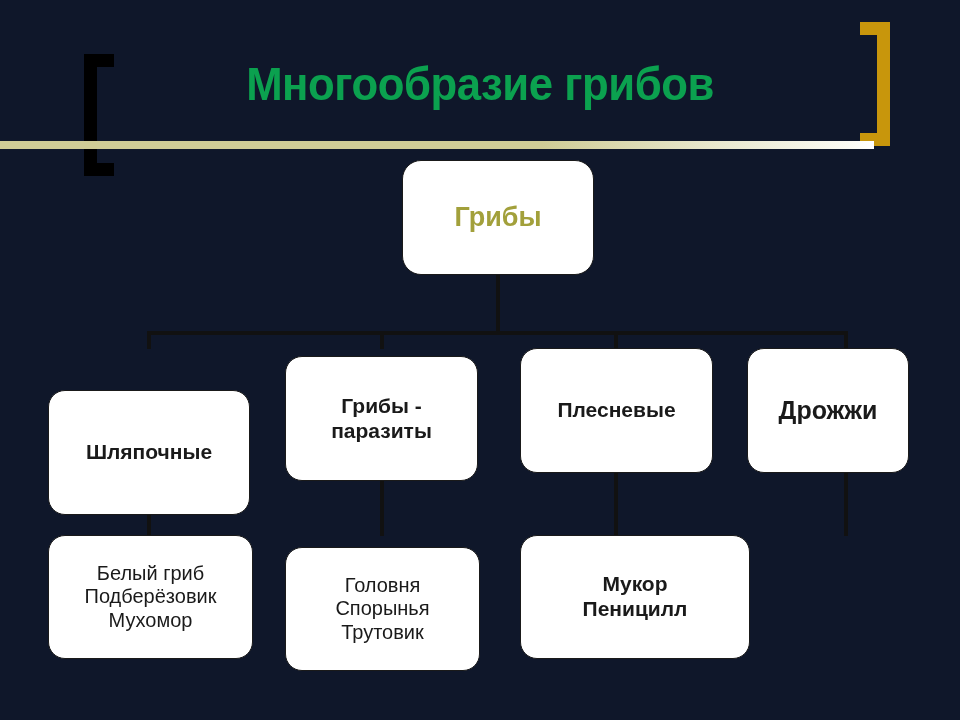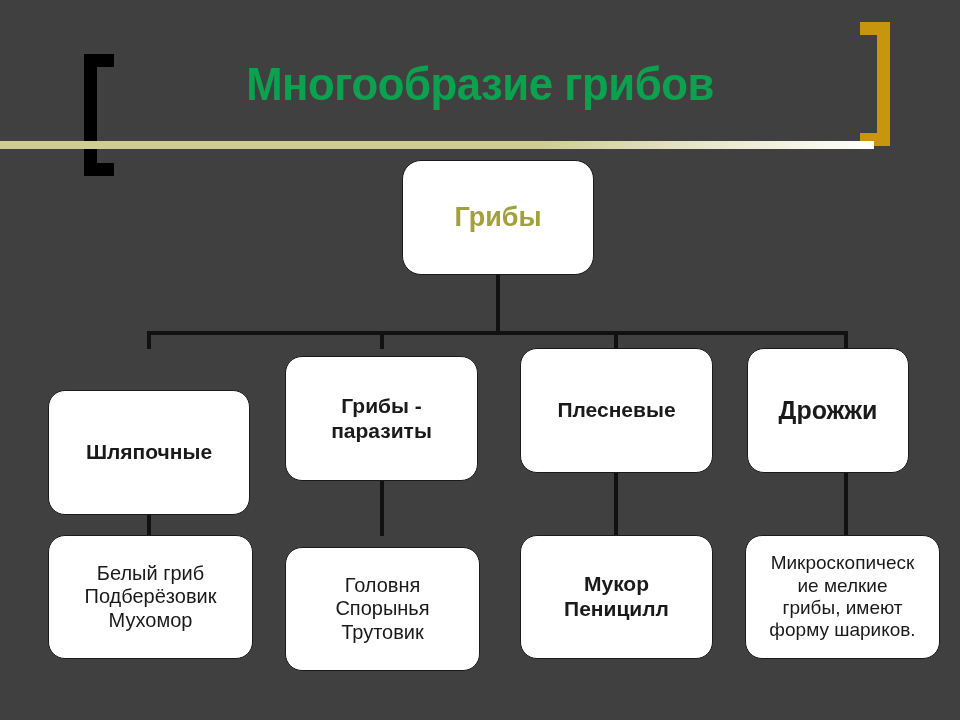--- a/index.html
+++ b/index.html
@@ -7,21 +7,21 @@
     padding: 0;
     background: #ffffff;
   }
   body {
     font-family: "Liberation Sans", sans-serif;
   }
   #slide {
     position: relative;
     width: 960px;
     height: 720px;
-    background: #404040;
+    background: #0f172a;
     overflow: hidden;
   }
 
   
   .bracket-left {
     position: absolute;
     left: 84px;
     top: 54px;
     width: 30px;
     height: 122px;
@@ -106,21 +106,21 @@
   .node-l2 { height: 125px; font-weight: bold; font-size: 21px; }
   .node-l2-1 { left: 48px;  top: 348px; width: 202px; margin-top: 42px; }
   .node-l2-2 { left: 285px; top: 348px; width: 193px; margin-top: 8px; }
   .node-l2-3 { left: 520px; top: 348px; width: 193px; }
   .node-l2-4 { left: 747px; top: 348px; width: 162px; }
   .node-l2-4 .txt { font-size: 25px; }
 
   .node-l3 { height: 124px; font-size: 20px; font-weight: normal; }
   .node-l3-1 { left: 48px;  top: 535px; width: 205px; }
   .node-l3-2 { left: 285px; top: 547px; width: 195px; }
-  .node-l3-3 { left: 520px; top: 535px; width: 193px; font-weight: bold; font-size: 21px; }
+  .node-l3-3 { left: 520px; top: 535px; width: 230px; font-weight: bold; font-size: 21px; }
   .node-l3-4 { left: 745px; top: 535px; width: 195px; font-size: 19px; }
   .node-l3-4 .txt { padding: 0 3px; }
 </style>
 </head>
 <body>
 
 <div id="slide">
 
   <div class="bracket-left"></div>
   <div class="bracket-right"></div>
@@ -160,17 +160,14 @@
 
   <div class="node node-l3 node-l3-1">
     <span class="txt">Белый гриб<br>Подберёзовик<br>Мухомор</span>
   </div>
   <div class="node node-l3 node-l3-2">
     <span class="txt">Головня<br>Спорынья<br>Трутовик</span>
   </div>
   <div class="node node-l3 node-l3-3">
     <span class="txt">Мукор<br>Пеницилл</span>
   </div>
-  <div class="node node-l3 node-l3-4">
-    <span class="txt">Микроскопическ<br>ие мелкие<br>грибы, имеют<br>форму шариков.</span>
-  </div>
 
 </div>
 
 </body></html>

